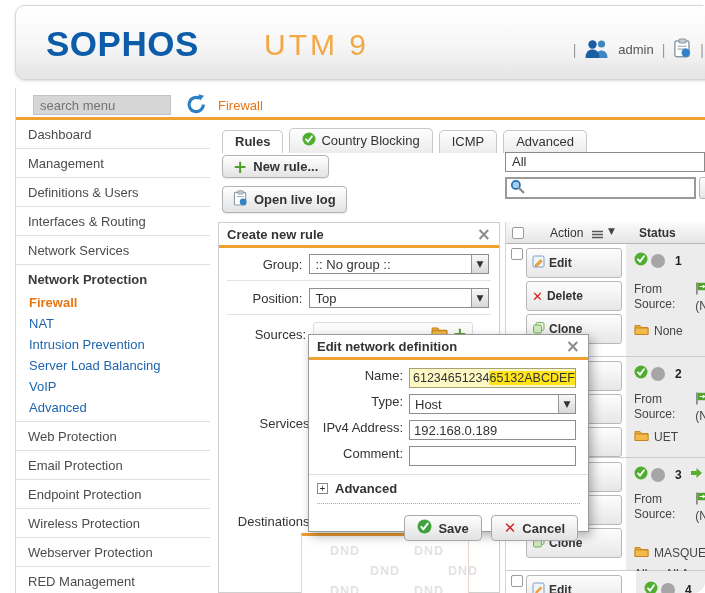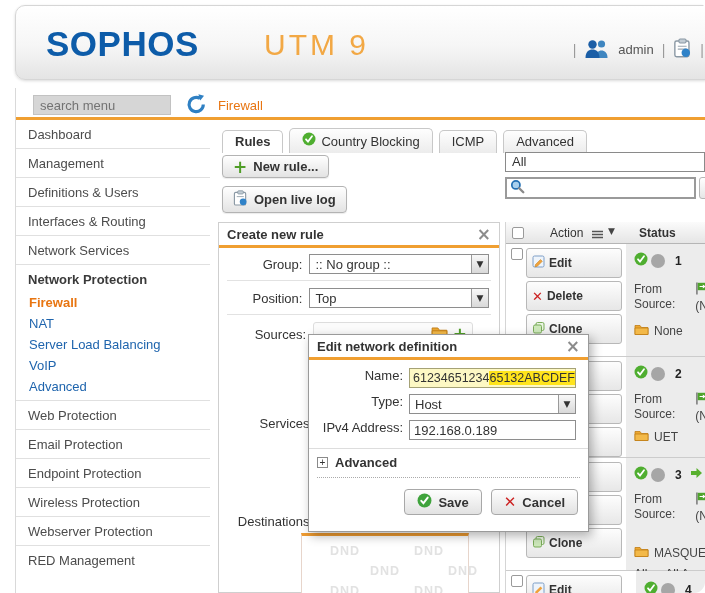--- a/index.html
+++ b/index.html
@@ -32,21 +32,21 @@
   .nav-item { cursor:pointer; }
   .nav-item.main { padding:7px 2px 6px 12px; font-size:13px; color:#4c4c4c; border-top:1px solid #e0e0e0; }
   .nav-item.main:first-child { border-top:none; }
   .nav-item.section { padding:7px 2px 5px 12px; font-size:13px; font-weight:bold; color:#3a3a3a; border-top:1px solid #e0e0e0; }
   .nav-item.sub { padding:3px 2px 3px 13px; font-size:13px; color:#1e64ad; }
   .nav-item.sub.active { color:#e87511; font-weight:bold; }
   .nav-item.first-after-sub { border-top:1px solid #e0e0e0; margin-top:3px; }
 
   
   .tabs { position:absolute; left:222px; top:128px; display:flex; gap:6px; align-items:flex-end; }
-  .tab { display:inline-flex; align-items:flex-end; gap:5px; padding:3px 12px 4px;
+  .tab { display:inline-flex; align-items:center; gap:5px; padding:3px 12px 4px;
     border:1px solid #c8c8c8; border-bottom:none; border-radius:5px 5px 0 0;
     background:linear-gradient(#fefefe,#ececec); font-size:13px; color:#333; cursor:pointer; }
   .tab.active { background:#fff; font-weight:bold; }
 
   
   .btn { display:inline-flex; align-items:center; gap:6px; padding:3px 10px; border:1px solid #b3b3b3;
     border-radius:4px; background:linear-gradient(#ffffff,#e3e3e3); font-weight:bold; font-size:13px; color:#333;
     box-shadow:0 1px 1px rgba(0,0,0,.08); cursor:pointer; }
   .new-rule { position:absolute; left:222px; top:155px; }
   .live-log { position:absolute; left:222px; top:186px; }
@@ -175,20 +175,21 @@
 
   <div class="sidebar">
     <div class="nav-item main">Dashboard</div>
     <div class="nav-item main">Management</div>
     <div class="nav-item main">Definitions &amp; Users</div>
     <div class="nav-item main">Interfaces &amp; Routing</div>
     <div class="nav-item main">Network Services</div>
     <div class="nav-item section">Network Protection</div>
     <div class="nav-item sub active">Firewall</div>
     <div class="nav-item sub">NAT</div>
+    <div class="nav-item sub">Intrusion Prevention</div>
     <div class="nav-item sub">Server Load Balancing</div>
     <div class="nav-item sub">VoIP</div>
     <div class="nav-item sub">Advanced</div>
     <div class="nav-item main first-after-sub">Web Protection</div>
     <div class="nav-item main">Email Protection</div>
     <div class="nav-item main">Endpoint Protection</div>
     <div class="nav-item main">Wireless Protection</div>
     <div class="nav-item main">Webserver Protection</div>
     <div class="nav-item main">RED Management</div>
 
@@ -525,20 +526,26 @@
         <span>Host</span>
         <span class="caret">▼</span>
       </div>
     </div>
     <div class="d-row">
       <span class="dlabel">IPv4 Address:</span>
       <div class="d-input">
         <span>192.168.0.189</span>
       </div>
     </div>
+    <div class="d-row">
+      <span class="dlabel">Comment:</span>
+      <div class="d-input">
+        <span></span>
+      </div>
+    </div>
     <div class="adv-row">
       <span class="plus-box">+</span>
       <span class="adv-label">Advanced</span>
     </div>
     <div class="dotted"></div>
     <div class="dlg-btns">
       <span class="dlg-btn">
         <span><svg width="15" height="15" viewBox="0 0 14 14">
               <circle cx="7" cy="7" r="6.5" fill="#3fa33c"></circle>
               <path d="M4 7.3 l2 2.2 4-5.2" stroke="#fff" stroke-width="1.8" fill="none" stroke-linecap="round"></path>

